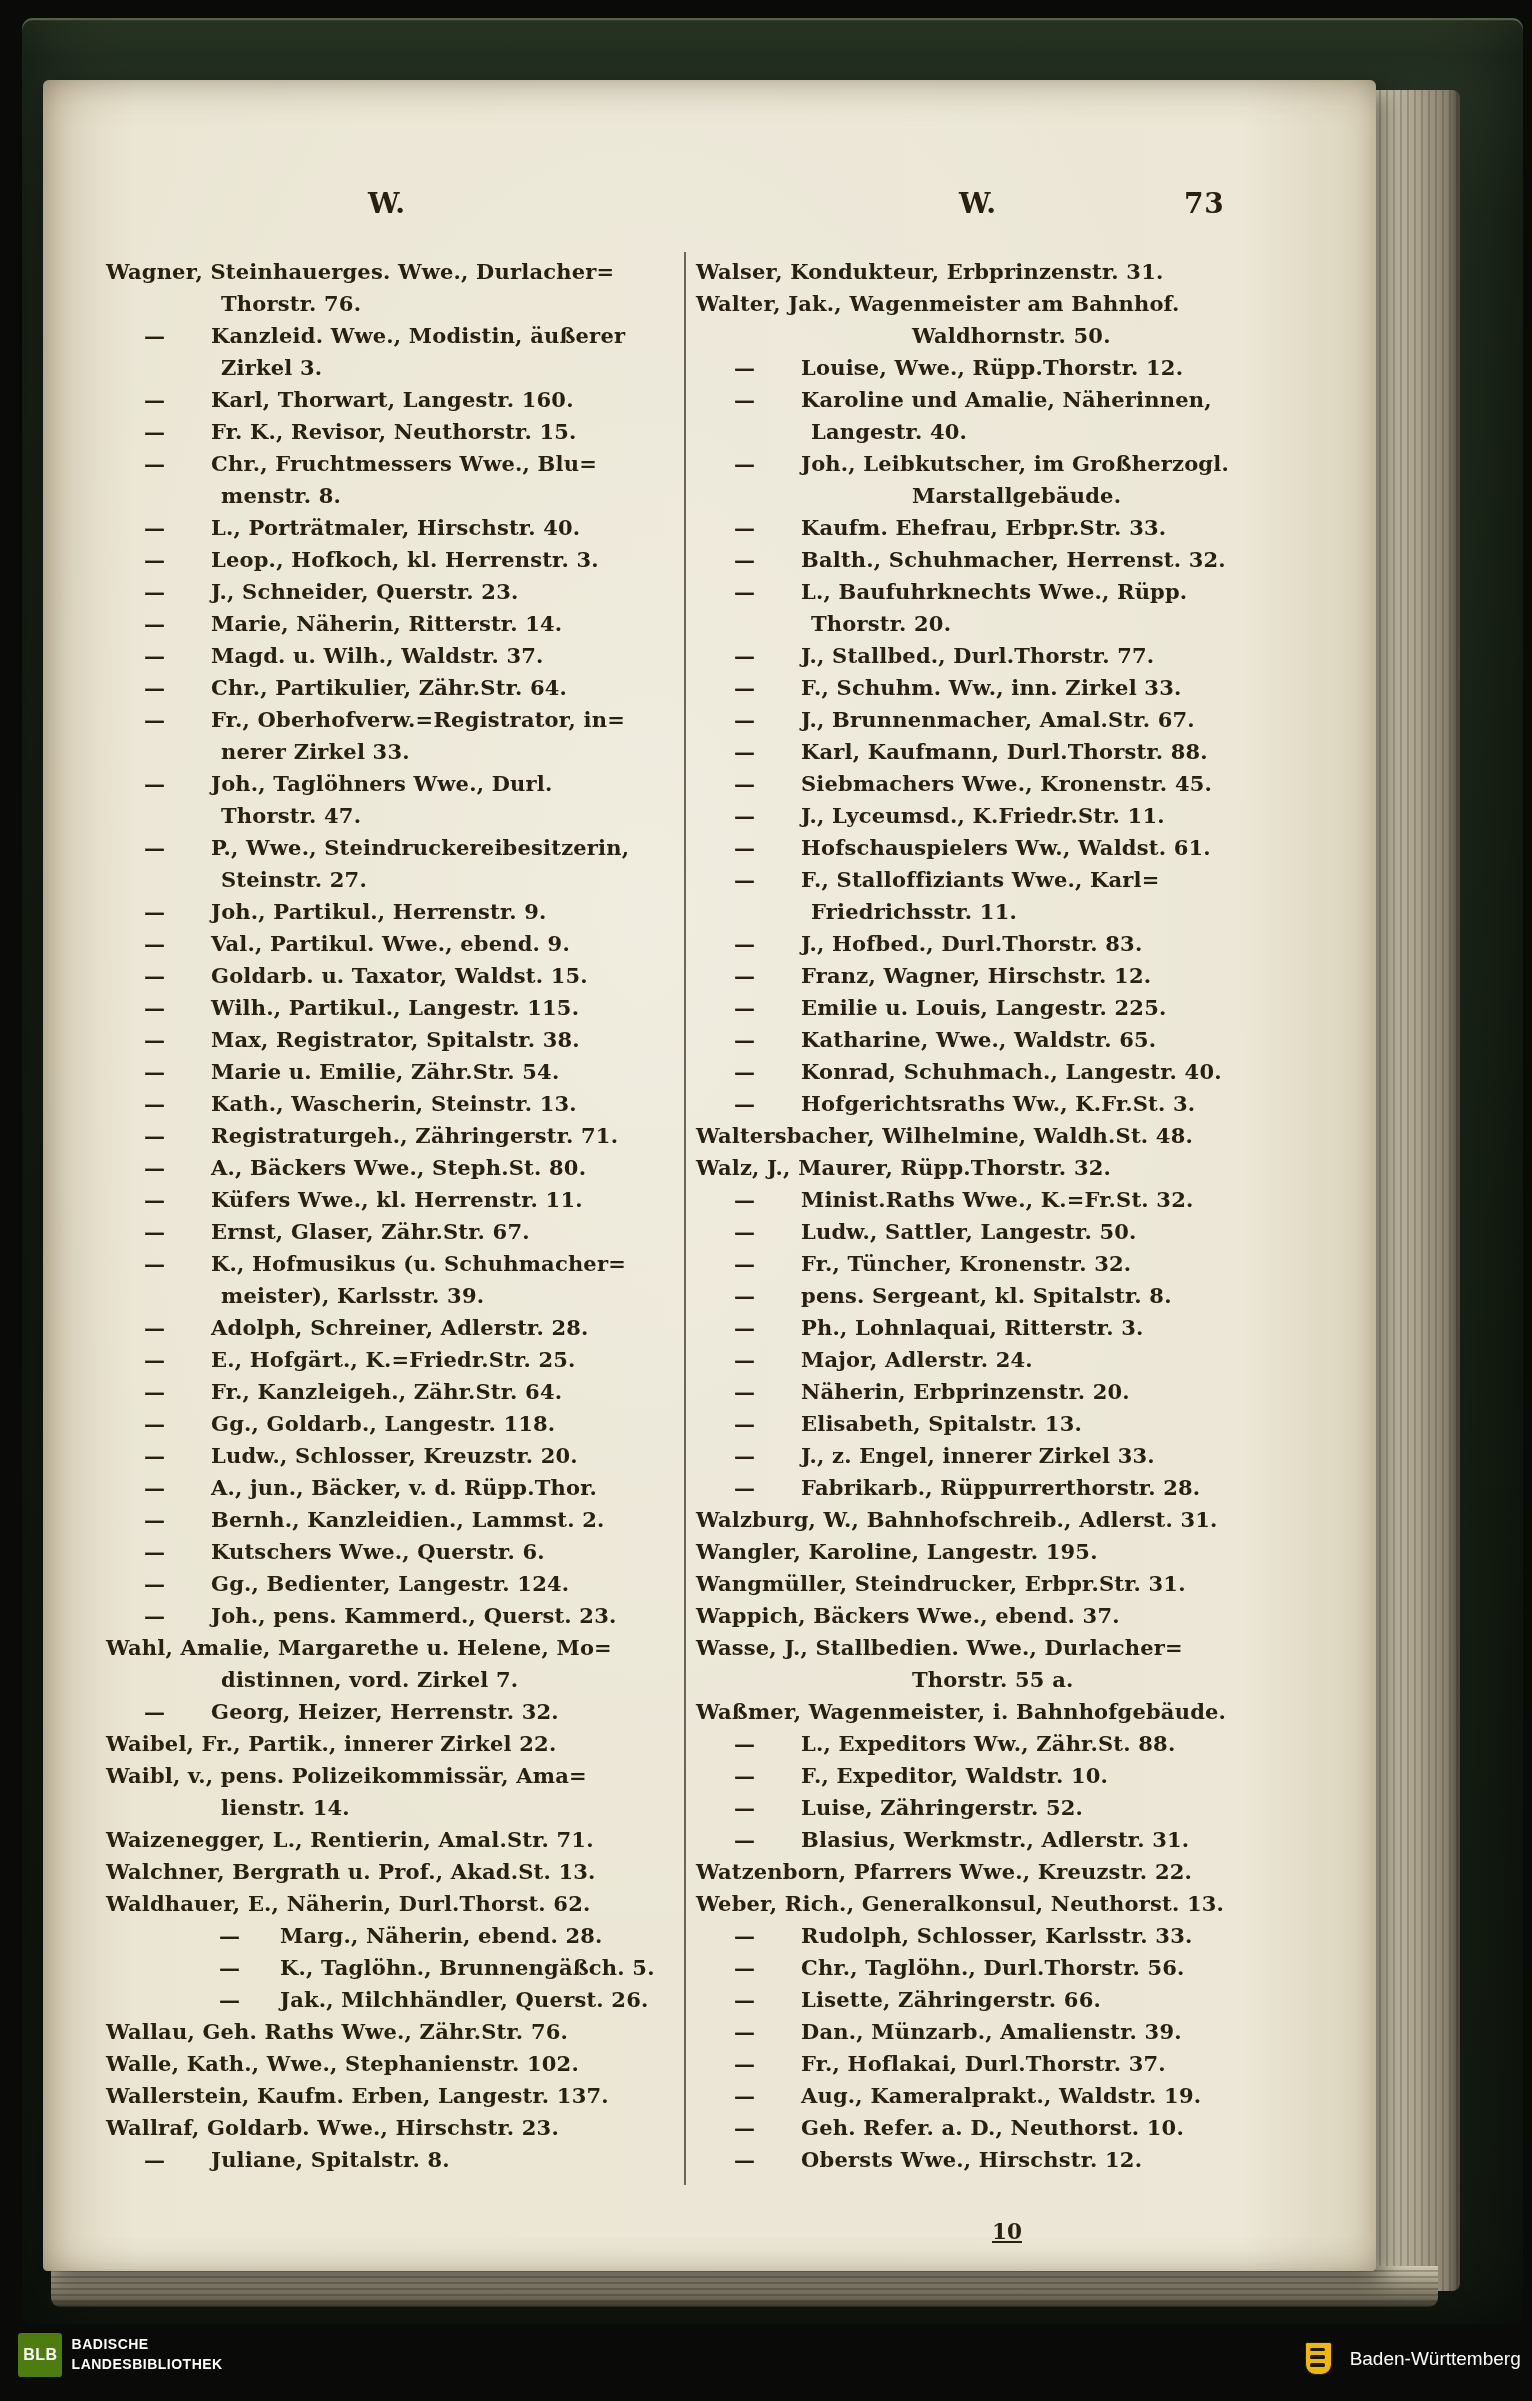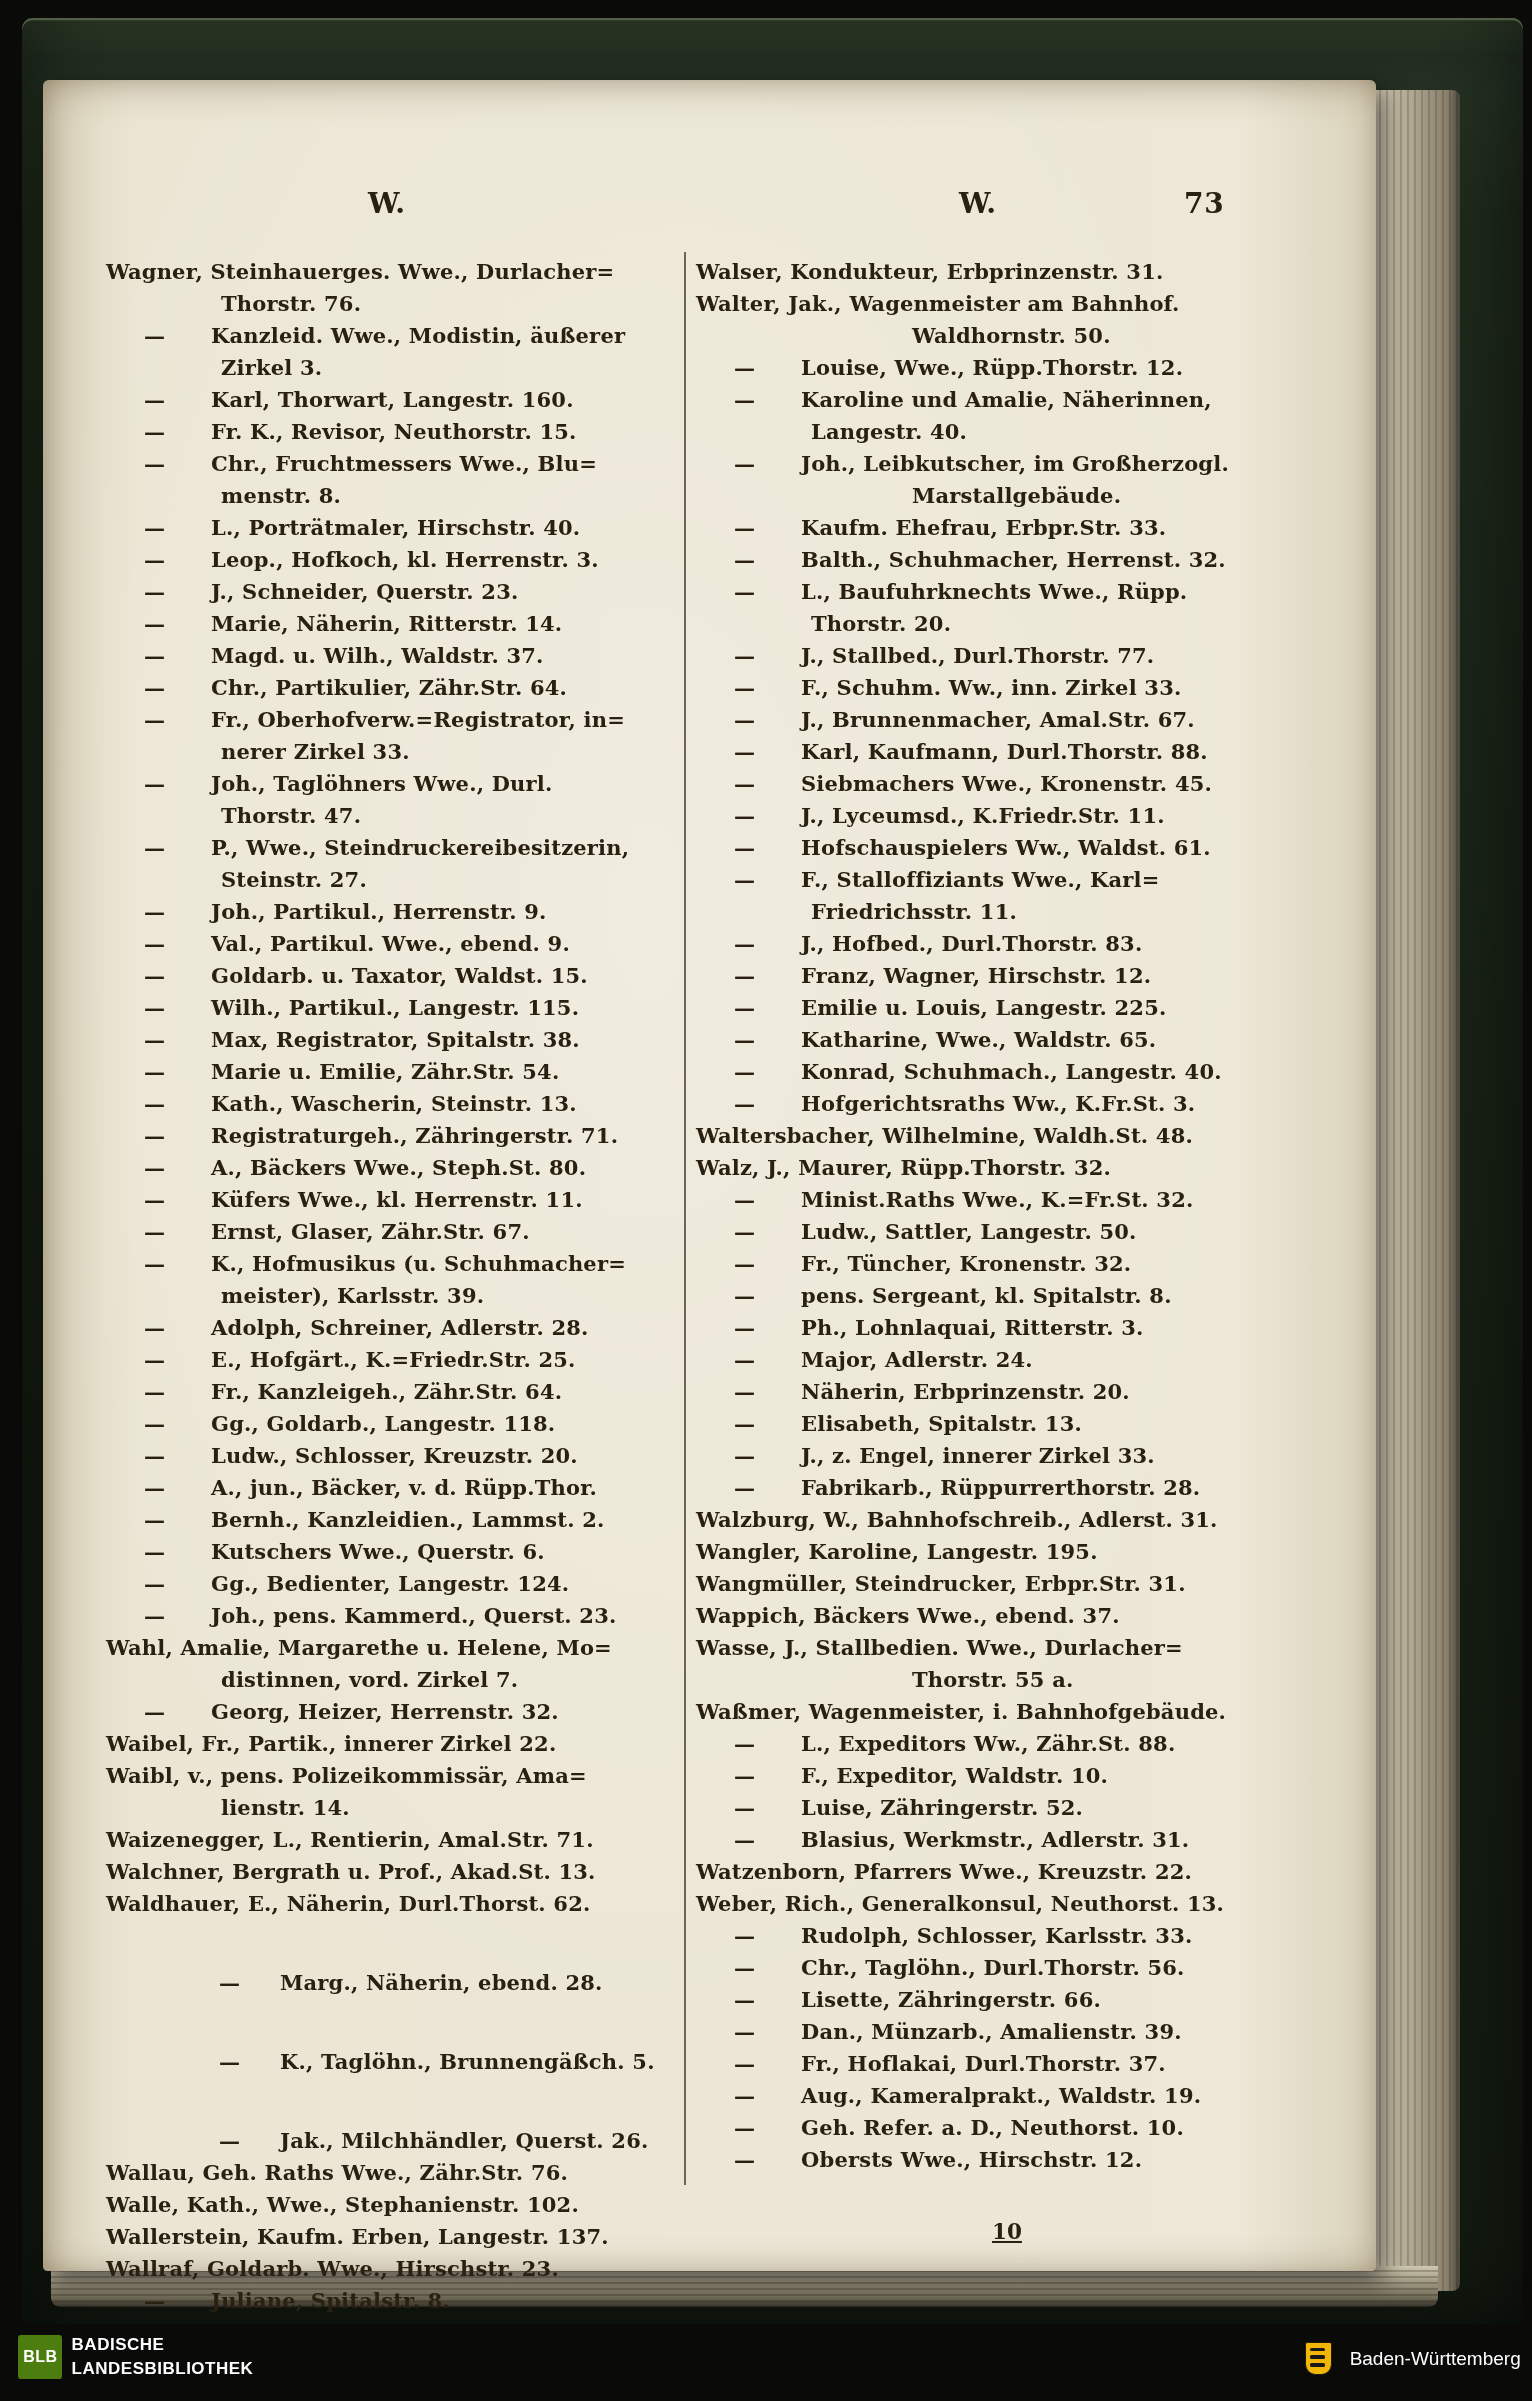--- a/index.html
+++ b/index.html
@@ -55,35 +55,35 @@
   .col{position:absolute;top:176px;}
   .colL{left:63px;width:573px;}
   .colR{left:653px;width:622px;}
   .divider{
     position:absolute;left:641px;top:172px;width:1.5px;height:1933px;
     background:rgba(56,44,30,.7);
   }
   .line{height:32px;line-height:32px;white-space:nowrap;font-size:21px;letter-spacing:0.2px;}
   .k-n{padding-left:0;}
   .k-d{padding-left:38px;}
-  .k-dd{padding-left:113px;margin-top:47px;}
+  .k-dd{padding-left:113px;}
   .dash{display:inline-block;width:67px;}
   .k-dd .dash{width:61px;}
   .k-c{padding-left:115px;}
   .k-cc{padding-left:216px;}
   .sig{position:absolute;top:2139px;left:653px;width:622px;text-align:center;font-size:21.5px;text-decoration:underline;}
   
   .wm-blb{position:absolute;left:18.4px;top:2333px;display:flex;align-items:center;gap:9.2px;}
   .blb-box{
     width:44px;height:44px;background:#4d7c0f;color:#fff;border-radius:3.1px;
     font-family:"Liberation Sans",sans-serif;font-weight:bold;font-size:16px;
     display:flex;align-items:center;justify-content:center;letter-spacing:0.4px;
   }
   .blb-text{
-    color:#fff;font-family:"Liberation Sans",sans-serif;font-size:17px;font-weight:bold;
+    color:#fff;font-family:"Liberation Sans",sans-serif;font-size:14px;font-weight:bold;
     letter-spacing:0.5px;line-height:1.4;
   }
   .wm-bw{
     position:absolute;right:12.3px;top:2342px;display:flex;align-items:center;gap:18px;
     color:#fff;font-family:"Liberation Sans",sans-serif;font-size:19px;
   }
   .crest{
     width:24.5px;height:31px;background:#f2b705;border:1.5px solid #1a1a1a;
     border-radius:2.3px 2.3px 10.7px 10.7px;position:relative;
   }

